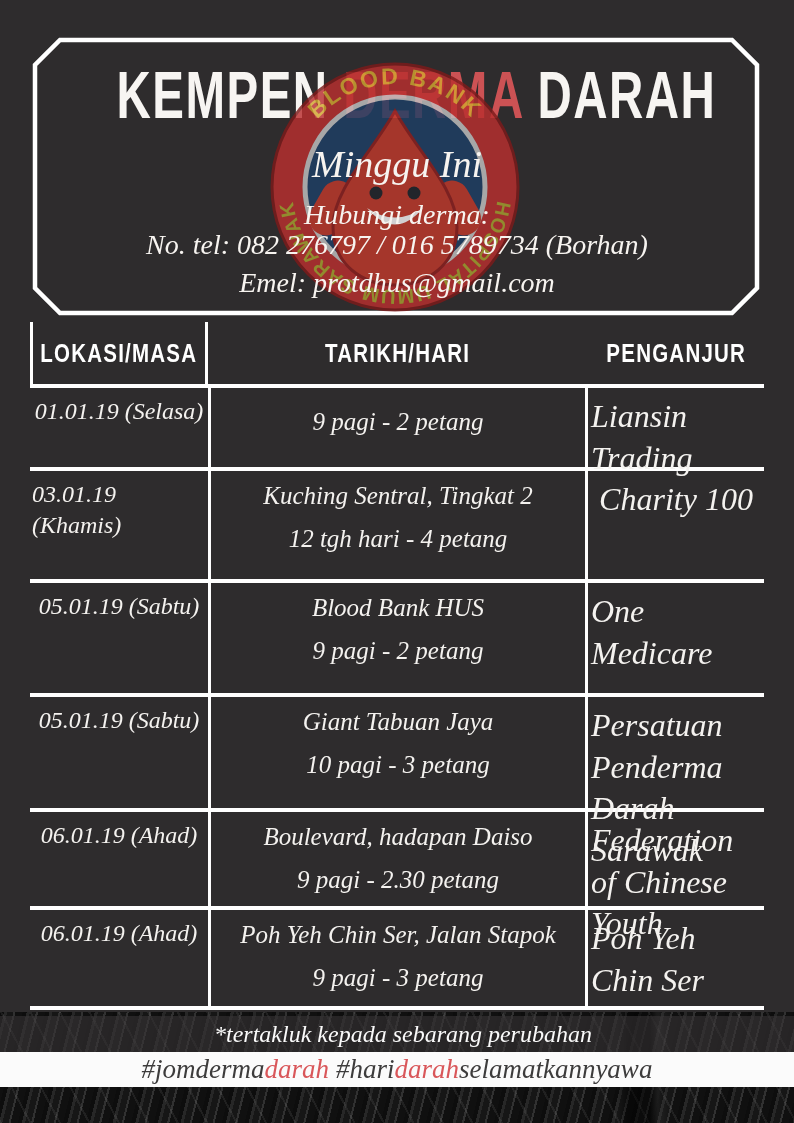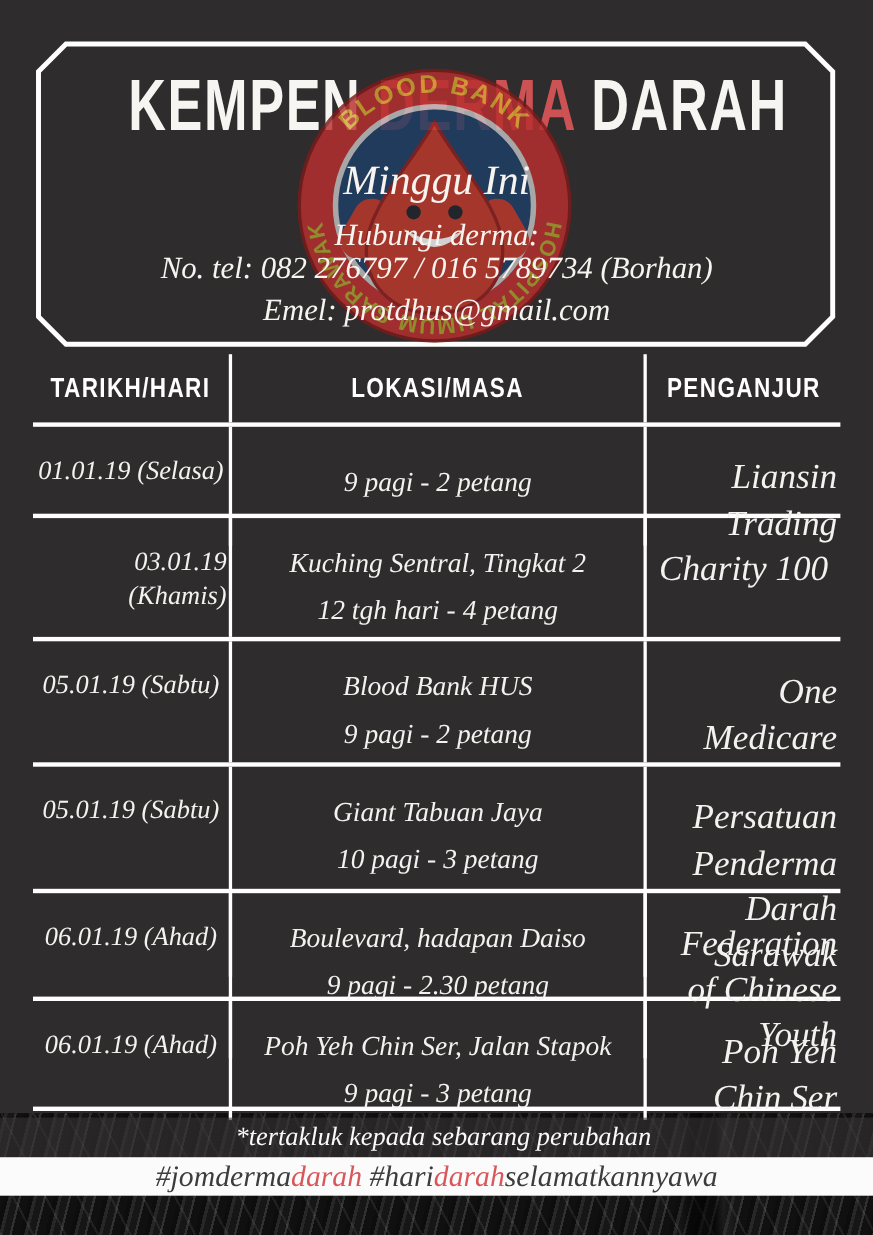--- a/index.html
+++ b/index.html
@@ -33,22 +33,22 @@
   .thead{display:grid;grid-template-columns:178px 380px 176px;height:66px;border-bottom:4px solid #fff;}
   .th{display:flex;align-items:center;justify-content:center;}
   .th-mid{border-left:3px solid #fff;border-right:3px solid #fff;}
   .th span{
     display:inline-block;transform:scaleX(.82);
     font-family:"Liberation Sans","DejaVu Sans",sans-serif;font-weight:700;
     font-size:25px;letter-spacing:1.5px;color:#fff;white-space:nowrap;
   }
   .trow{display:grid;grid-template-columns:178px 380px 176px;border-bottom:4px solid #fff;}
   .cell{
-    display:flex;flex-direction:column;align-items:center;padding-top:25px;
-    font-style:italic;font-size:25px;line-height:1.3;color:#f4f2ef;text-align:right;
+    display:flex;flex-direction:column;align-items:center;padding-top:8px;
+    font-style:italic;font-size:25px;line-height:1.3;color:#f4f2ef;text-align:left;
   }
   .cell-mid{border-left:3px solid #fff;border-right:3px solid #fff;}
   .c-date{font-size:24px;padding-left:2px;padding-right:2px;}
   .c-org{font-size:32px;padding-left:3px;padding-right:3px;}
   .loc-line{line-height:1.35;}
   .time-line{margin-top:9px;line-height:1.35;}
   
   .photo-band{
     position:absolute;left:0;top:1012px;width:794px;height:111px;z-index:1;
     background:
@@ -107,25 +107,25 @@
     </g>
   </svg>
 
   <div class="hdr-text subtitle">Minggu Ini</div>
   <div class="hdr-text contact-heading">Hubungi derma:</div>
   <div class="hdr-text contact-phone">No. tel: 082 276797 / 016 5789734 (Borhan)</div>
   <div class="hdr-text contact-email">Emel: protdhus@gmail.com</div>
 
   <div class="table">
     <div class="thead">
+      <div class="th th-mid">
+          <span>LOKASI/MASA</span>
+        </div>
       <div class="th">
           <span>TARIKH/HARI</span>
-        </div>
-      <div class="th th-mid">
-          <span>LOKASI/MASA</span>
         </div>
       <div class="th">
           <span>PENGANJUR</span>
         </div>
     </div>
     <div>
         <div class="trow" style="height: 83px;">
           <div class="cell c-date">
             <span>01.01.19 (Selasa)</span>
           </div>

